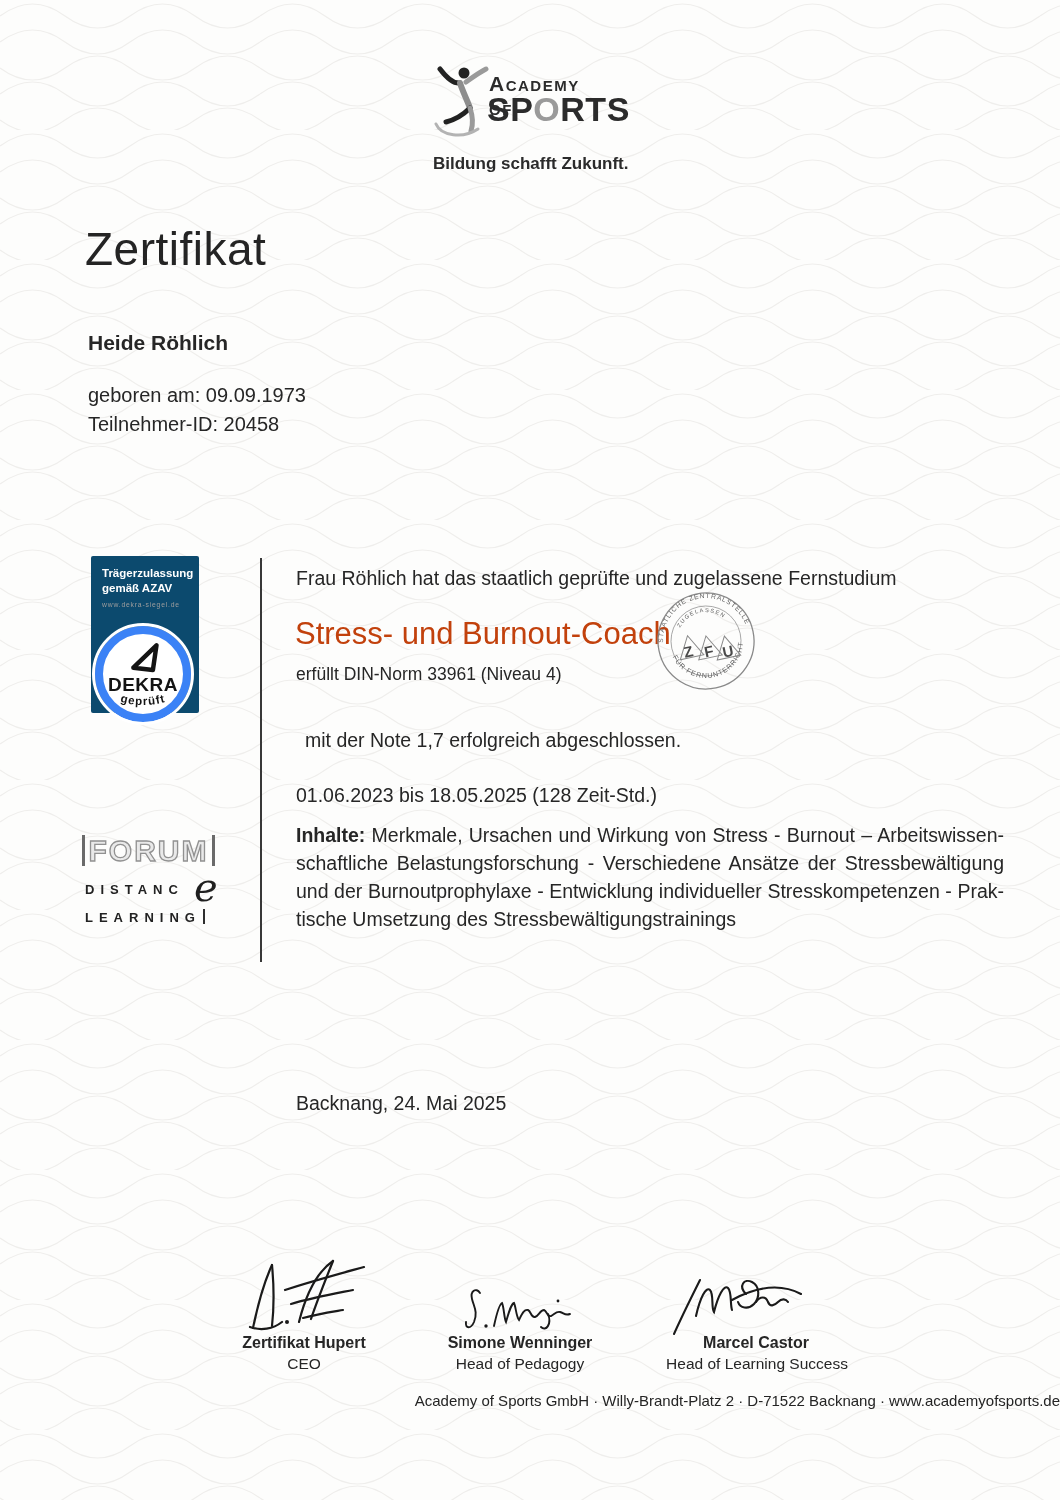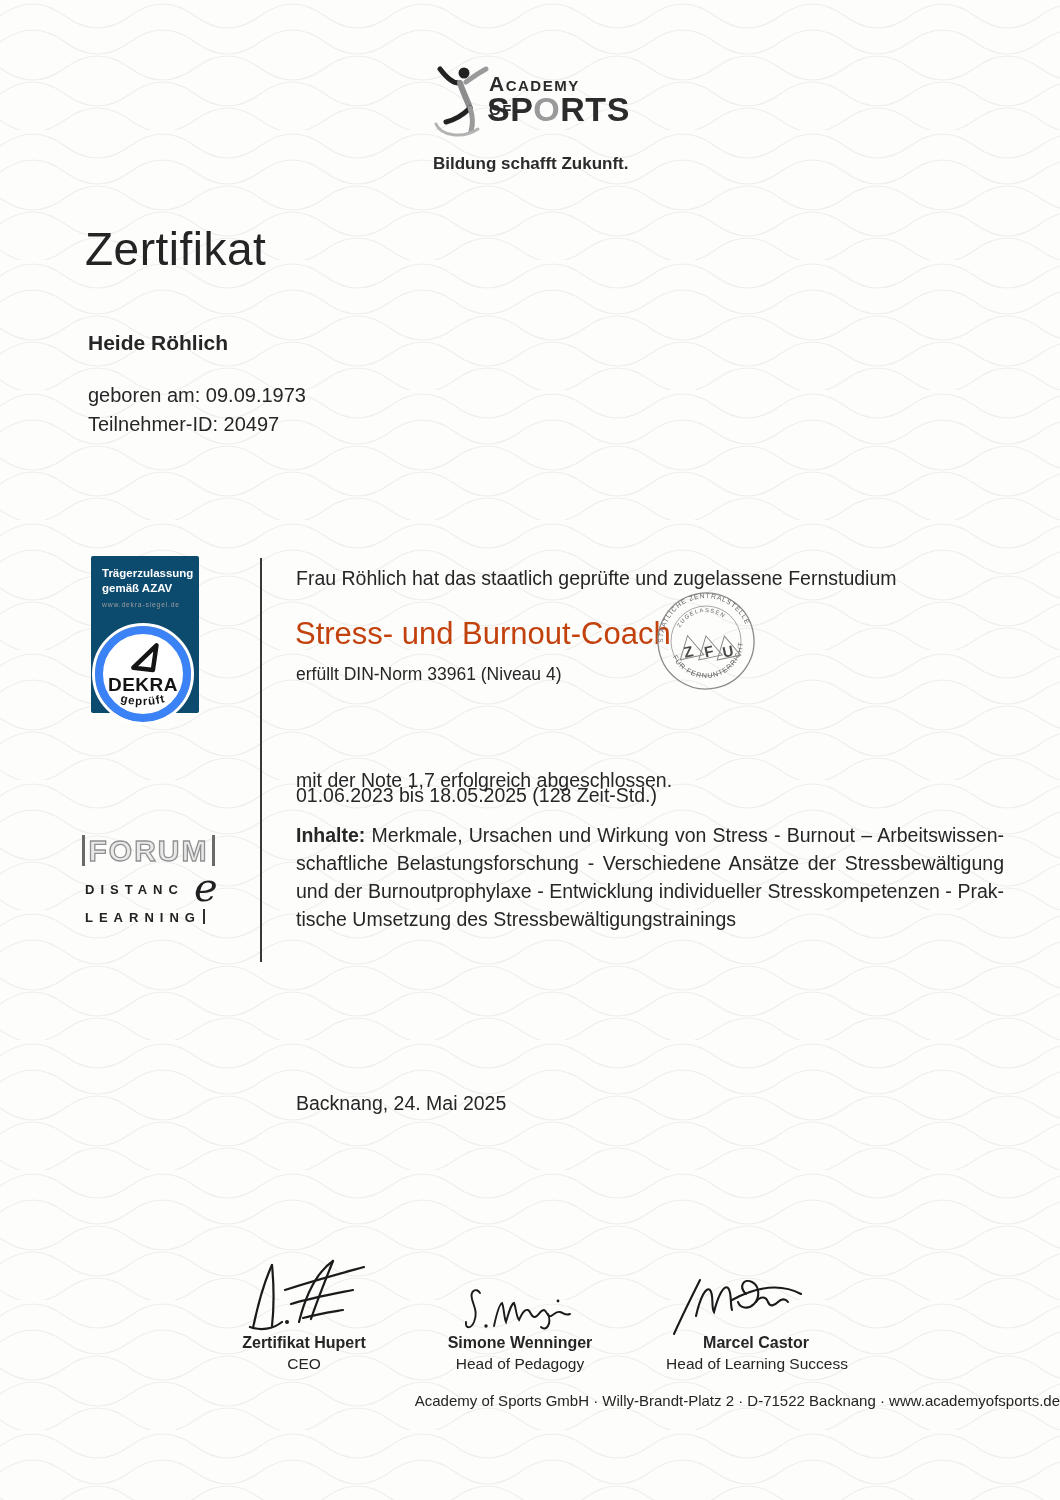--- a/index.html
+++ b/index.html
@@ -90,21 +90,21 @@
     </svg>
     <div class="abs brand-top" style="left:56px;top:6px;">Academy of</div>
     <div class="abs brand-sports" style="left:54px;top:26px;"><span>SP</span><span class="o">O</span><span>RTS</span></div>
     <div class="abs brand-tagline" style="left:0;top:62px;white-space:nowrap;margin-top:26px;">Bildung schafft Zukunft.</div>
   </div>
 
   <div class="abs z cert-title" style="left:85px;top:222px;">Zertifikat</div>
 
   <div class="abs z recipient-name" style="left:88px;top:331px;">Heide Röhlich</div>
   <div class="abs z meta-line" style="left:88px;top:384px;">geboren am: 09.09.1973</div>
-  <div class="abs z meta-line" style="left:88px;top:413px;">Teilnehmer-ID: 20497</div>
+  <div class="abs z meta-line" style="left:88px;top:413px;">Teilnehmer-ID: 20458</div>
 
   <div class="abs z dekra" style="left:91px;top:556px;">
     <div class="dk-l" style="padding-top:10px;">Trägerzulassung</div>
     <div class="dk-l">gemäß AZAV</div>
     <div class="dk-url">www.dekra-siegel.de</div>
     <div class="dk-circle">
       <svg class="abs" style="left:24px;top:6px;" width="36" height="34" viewBox="0 0 36 34">
         <path d="M5,26 L31,7 L24,31 Z" fill="#fff" stroke="#141414" stroke-width="4.5" stroke-linejoin="round" transform="rotate(-8 18 17)"></path>
       </svg>
       <div class="dk-brand">DEKRA</div>
@@ -151,21 +151,21 @@
       <g fill="#4a4a4a" font-family="Liberation Sans, sans-serif" font-size="15" font-weight="700">
         <text x="27" y="63">Z</text>
         <text x="47" y="67">F</text>
         <text x="65" y="71">U</text>
       </g>
     </svg>
   </div>
 
   <div class="abs z din" style="left:296px;top:664px;">erfüllt DIN-Norm 33961 (Niveau 4)</div>
 
-  <div class="abs z t19" style="left:296px;top:729px;margin-top:40px;">mit der Note 1,7 erfolgreich abgeschlossen.</div>
+  <div class="abs z t19" style="left:305px;top:729px;">mit der Note 1,7 erfolgreich abgeschlossen.</div>
 
   <div class="abs z t19" style="left:296px;top:784px;">01.06.2023 bis 18.05.2025 (128 Zeit-Std.)</div>
 
   <p class="abs z contents" style="left:296px;top:821px;margin:0;"><span class="b">Inhalte:</span><span> Merkmale, Ursachen und Wirkung von Stress - Burnout – Arbeitswissen­schaftliche Belastungsforschung - Verschiedene Ansätze der Stressbewältigung und der Burnoutprophylaxe - Entwicklung individueller Stresskompetenzen - Prak­tische Umsetzung des Stressbewältigungstrainings</span></p>
 
   <div class="abs z" style="left:82px;top:835px;">
     <div class="forum-row1">
       <div class="f-bar"></div>
       <div class="f-word">FORUM</div>
       <div class="f-bar"></div>

